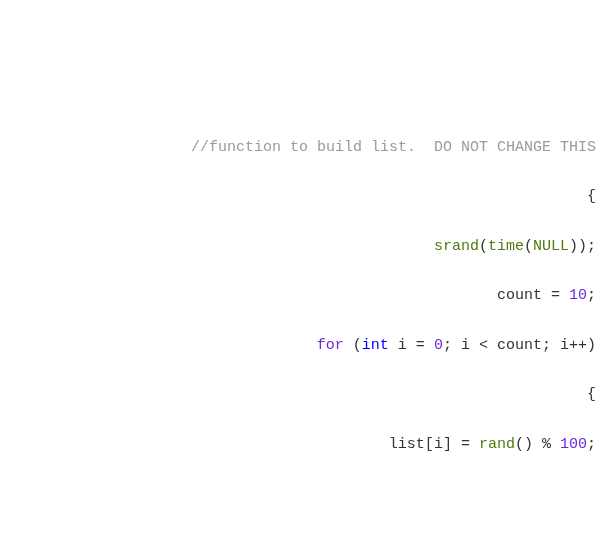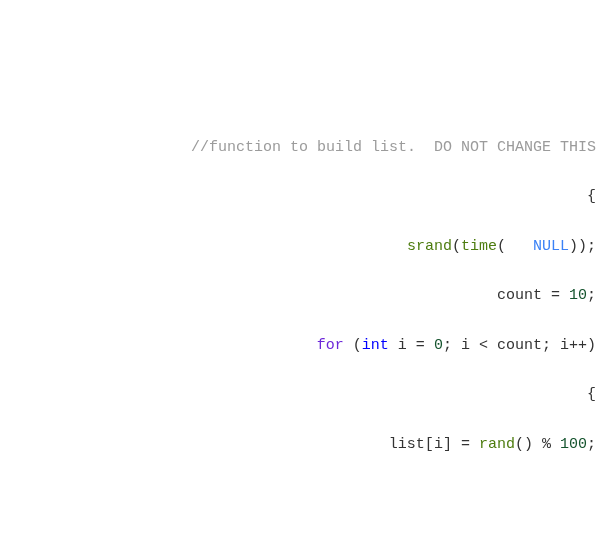--- a/index.html
+++ b/index.html
@@ -21,22 +21,22 @@
     }
     .line {
       display: block;
       text-align: right;
     }
     .comment { color: #9b9b9b; }
     .keyword { color: #6d28d9; }
     .type { color: #0000ff; }
     .func-name { color: #7d3c98; }
     .func-call { color: #4d7c0f; }
-    .null-const { color: #3b82f6; margin-left: 27px; }
-    .number { color: #14532d; }
+    .null-const { color: #4d7c0f; }
+    .number { color: #6d28d9; }
     .operator { color: #333333; }
     .punct { color: #333333; }
     .identifier { color: #333333; }
     .assign { color: #333333; }
     .amp { color: #888888; }
   </style>
 </head>
 <body>
 
 

